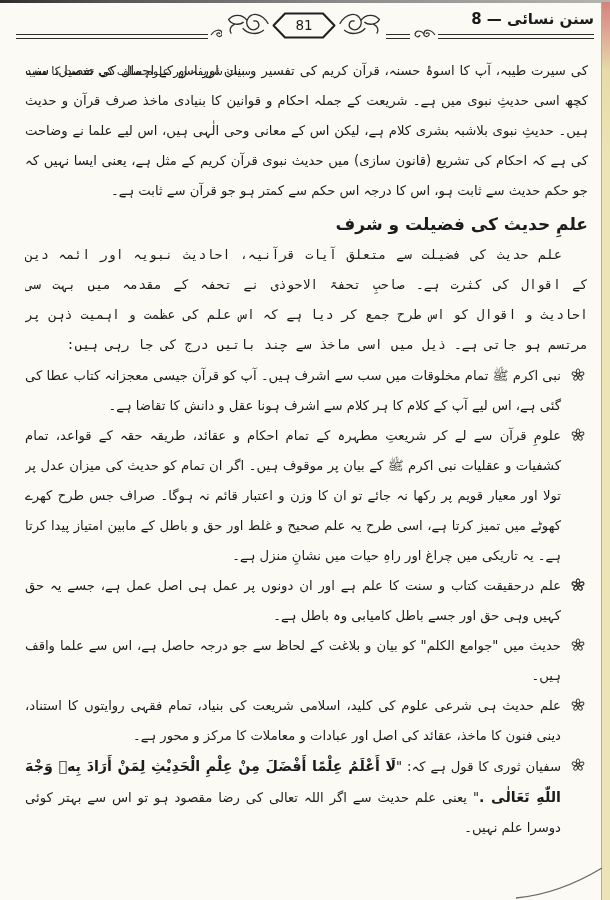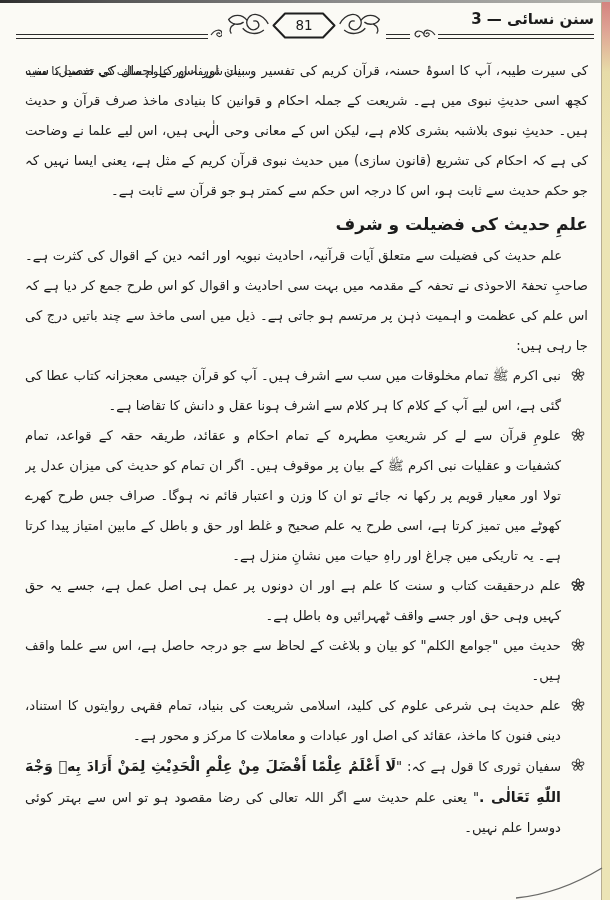--- a/index.html
+++ b/index.html
@@ -36,39 +36,39 @@
     font-size:13.5px;direction:ltr;}
   .ornament{flex:0 0 auto;}
   .scroll-orn{position:absolute;top:22px;background:#fbfaf5;padding:0 2px;line-height:0;}
   .scroll-orn.right-side{right:158px;}
   .scroll-orn.left-side{left:196px;}
 
   
   .bodytext{position:absolute;top:56px;right:22px;left:25px;bottom:4px;overflow:hidden;
     font-size:13.2px;line-height:30px;text-align:justify;}
   .bodytext p{margin:0;}
-  .para-indent{text-indent:26px;}
+  .para-indent{text-indent:26px;font-family:Liberation Mono, monospace;}
   h2.section-heading{margin:5px 0 4px;text-align:right;font-size:17px;font-weight:bold;line-height:26px;}
   ul.points{list-style:none;margin:0;padding:0;}
   ul.points li{position:relative;padding-right:27px;margin:0;}
   .bullet-marker{position:absolute;right:3px;top:7px;line-height:0;}
   .ar{font-weight:bold;font-size:1.08em;}
 </style>
 </head>
 <body>
 
 <div class="page">
 
   <div class="scan-top-edge"></div>
   <div class="scan-right-strip"></div>
 
   <header class="header">
     <div class="hdr-rule"></div>
 
-    <div class="hdr-right-title">سنن نسائی — 3</div>
+    <div class="hdr-right-title">سنن نسائی — 8</div>
 
     <span class="scroll-orn right-side">
       <svg width="24" height="13" viewBox="0 0 24 13">
           <path d="M23 7 C19 1,13 1,12 5 C11 8,15 10,17 7 C18 5,15 4,14 6 M12 6 C9 2,4 2,3 6 C3 9,7 10,8 7" stroke="#2f2f2f" fill="none" stroke-width="1.2"></path>
         </svg>
     </span>
     <span class="scroll-orn left-side">
       <svg width="24" height="13" viewBox="0 0 24 13">
           <path d="M1 7 C5 1,11 1,12 5 C13 8,9 10,7 7 C6 5,9 4,10 6 M12 6 C15 2,20 2,21 6 C21 9,17 10,16 7" stroke="#2f2f2f" fill="none" stroke-width="1.2"></path>
         </svg>
@@ -169,21 +169,21 @@
               <g stroke="#3a3a3a" fill="none" stroke-width="1">
                 <circle cx="7" cy="7" r="1.5"></circle>
                 <ellipse cx="7" cy="3.2" rx="1.7" ry="2.3"></ellipse>
                 <ellipse cx="7" cy="3.2" rx="1.7" ry="2.3" transform="rotate(72 7 7)"></ellipse>
                 <ellipse cx="7" cy="3.2" rx="1.7" ry="2.3" transform="rotate(144 7 7)"></ellipse>
                 <ellipse cx="7" cy="3.2" rx="1.7" ry="2.3" transform="rotate(216 7 7)"></ellipse>
                 <ellipse cx="7" cy="3.2" rx="1.7" ry="2.3" transform="rotate(288 7 7)"></ellipse>
               </g>
             </svg>
         </span>
-        <span>علم درحقیقت کتاب و سنت کا علم ہے اور ان دونوں پر عمل ہی اصل عمل ہے، جسے یہ حق کہیں وہی حق اور جسے واقف ٹھہرائیں وہ باطل ہے۔</span>
+        <span>علم درحقیقت کتاب و سنت کا علم ہے اور ان دونوں پر عمل ہی اصل عمل ہے، جسے یہ حق کہیں وہی حق اور جسے باطل کامیابی وہ باطل ہے۔</span>
       </li>
 
       <li>
         <span class="bullet-marker">
           <svg width="14" height="14" viewBox="0 0 14 14">
               <g stroke="#3a3a3a" fill="none" stroke-width="1">
                 <circle cx="7" cy="7" r="1.5"></circle>
                 <ellipse cx="7" cy="3.2" rx="1.7" ry="2.3"></ellipse>
                 <ellipse cx="7" cy="3.2" rx="1.7" ry="2.3" transform="rotate(72 7 7)"></ellipse>
                 <ellipse cx="7" cy="3.2" rx="1.7" ry="2.3" transform="rotate(144 7 7)"></ellipse>

